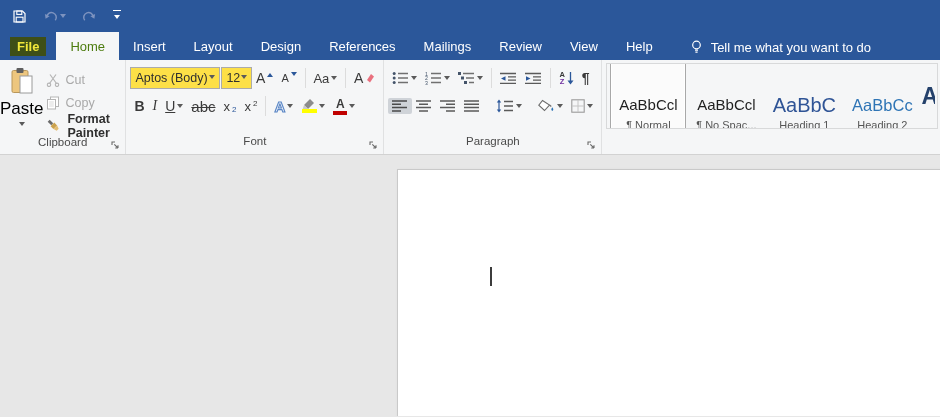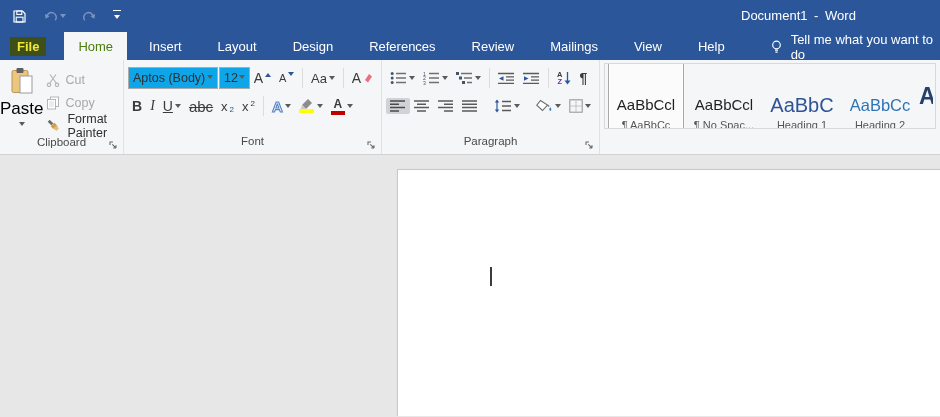--- a/index.html
+++ b/index.html
@@ -6,21 +6,21 @@
   html,body { width:940px; height:417px; overflow:hidden;
     font-family:"Liberation Sans", sans-serif; background:#e7e7e7; }
 
   
   .titlebar { position:relative; height:32px; background:#2b579a; }
   .qat { position:absolute; left:12px; top:0; height:32px; display:flex; align-items:center; gap:16px; }
   .qat-btn { display:flex; align-items:center; gap:2px; cursor:default; }
   .window-title { position:absolute; left:741px; top:8px; color:#ffffff; font-size:13px; word-spacing:3px; }
 
   
-  .tabs-row { height:28px; background:#2b579a; display:flex; align-items:stretch; padding-left:8px;gap:8px; }
+  .tabs-row { height:28px; background:#2b579a; display:flex; align-items:stretch; padding-left:8px; }
   .tab { color:#ffffff; font-size:13px; padding:7px 14px 0 14px; white-space:nowrap; }
   .tab-file { align-self:center; background:#3e4f17; color:#f2e83a; font-weight:bold;
               padding:2px 7px; margin:0 10px 0 2px; font-size:13px; }
   .tab-active { background:#f5f6f7; color:#4d7c0f; }
   .tellme { display:flex; align-items:center; gap:7px; color:#ffffff; font-size:13px;
             margin-left:22px; padding-top:2px; }
 
   
   .ribbon { height:95px; background:#f5f6f7; border-bottom:1px solid #d2d2d2; display:flex; }
   .group { position:relative; display:flex; flex-direction:column; }
@@ -41,24 +41,24 @@
   .btn-active { background:#cfd3d8; }
   .glyph { font-size:13px; color:#3a3a3a; }
 
   
   .clip-content { display:flex; padding-top:4px; }
   .paste-btn { width:56px; display:flex; flex-direction:column; align-items:center; padding-top:3px; }
   .paste-label { font-size:17px; color:#000000; margin-top:2px; }
   .clip-col { display:flex; flex-direction:column; gap:2px; padding-top:5px; }
   .clip-item { display:flex; align-items:center; gap:5px; font-size:12.5px; height:21px; padding:0 3px; }
   .clip-item .lbl { color:#a9a9a9; }
-  .clip-item .lbl-on { color:#2f2f2f; }
-
-  
-  .combo { display:flex; align-items:center; justify-content:space-between; background:#0ea5e9;
+  .clip-item .lbl-on { color:#2f2f2f;font-weight:bold; }
+
+  
+  .combo { display:flex; align-items:center; justify-content:space-between; background:#fde047;
            border:1px solid #ababab; height:22px; font-size:12.5px; color:#2f2f2f; padding:0 4px; }
   .combo-name { width:126px; }
   .combo-size { width:40px; margin-left:1px; }
   .mini-caret-up { width:0; height:0; border:3px solid transparent; border-bottom:4px solid #2b579a; }
   .mini-caret-dn { width:0; height:0; border:3px solid transparent; border-top:4px solid #2b579a; }
   .fx-a { font-weight:700; font-size:15px; color:#eef3fb; -webkit-text-stroke:1.1px #5a86c5; }
   .stack-bar { display:flex; flex-direction:column; align-items:center; line-height:1; }
   .bar-red { width:14px; height:4px; background:#c00000; margin-top:1px; }
   .bar-yellow { width:15px; height:4px; background:#ffff00; margin-top:-1px; }
 
@@ -105,32 +105,31 @@
       <svg width="15" height="15" viewBox="0 0 15 15">
           <path d="M2.7 11.3 a4.8 4.8 0 1 1 8.6 -3" fill="none" stroke="#7d93bf" stroke-width="1.5"></path>
           <polygon points="13.1,5 12.4,9.7 8.4,7.3" fill="#7d93bf"></polygon>
         </svg>
     </span>
     <span class="qat-btn" style="flex-direction:column;">
       <span style="width:8px;height:1px;background:#ffffff;margin-bottom:2px;"></span>
       <span class="caret" style="border-top-color:#ffffff;margin-top:0;"></span>
     </span>
   </div>
-  <div class="window-title">Document1 - Word</div>
 </div>
 
 <div class="tabs-row">
   <span class="tab tab-file">File</span>
   <span class="tab tab-active">Home</span>
   <span class="tab">Insert</span>
   <span class="tab">Layout</span>
   <span class="tab">Design</span>
   <span class="tab">References</span>
+  <span class="tab">Mailings</span>
   <span class="tab">Review</span>
-  <span class="tab">Mailings</span>
   <span class="tab">View</span>
   <span class="tab">Help</span>
   <span class="tellme">
     <span>
       <svg width="15" height="16" viewBox="0 0 15 16">
           <circle cx="7.5" cy="6" r="3.8" fill="none" stroke="#ffffff" stroke-width="1.2"></circle>
           <path d="M6 11.2 h3 M6.4 13.2 h2.2" stroke="#ffffff" stroke-width="1.2"></path>
         </svg>
     </span>
     <span>Tell me what you want to do</span>
@@ -404,21 +403,21 @@
           </svg>
       </span>
     </div>
   </div>
 
   <div class="group g-styles">
     <div class="group-content">
       <div class="styles-box">
         <div class="style-card style-sel">
           <div class="st-preview">AaBbCcl</div>
-          <div class="st-label">¶ AaBbCc</div>
+          <div class="st-label">¶ Normal</div>
         </div>
         <div class="style-card">
           <div class="st-preview">AaBbCcl</div>
           <div class="st-label">¶ No Spac...</div>
         </div>
         <div class="style-card">
           <div class="st-preview st-h1">AaBbC</div>
           <div class="st-label">Heading 1</div>
         </div>
         <div class="style-card">

